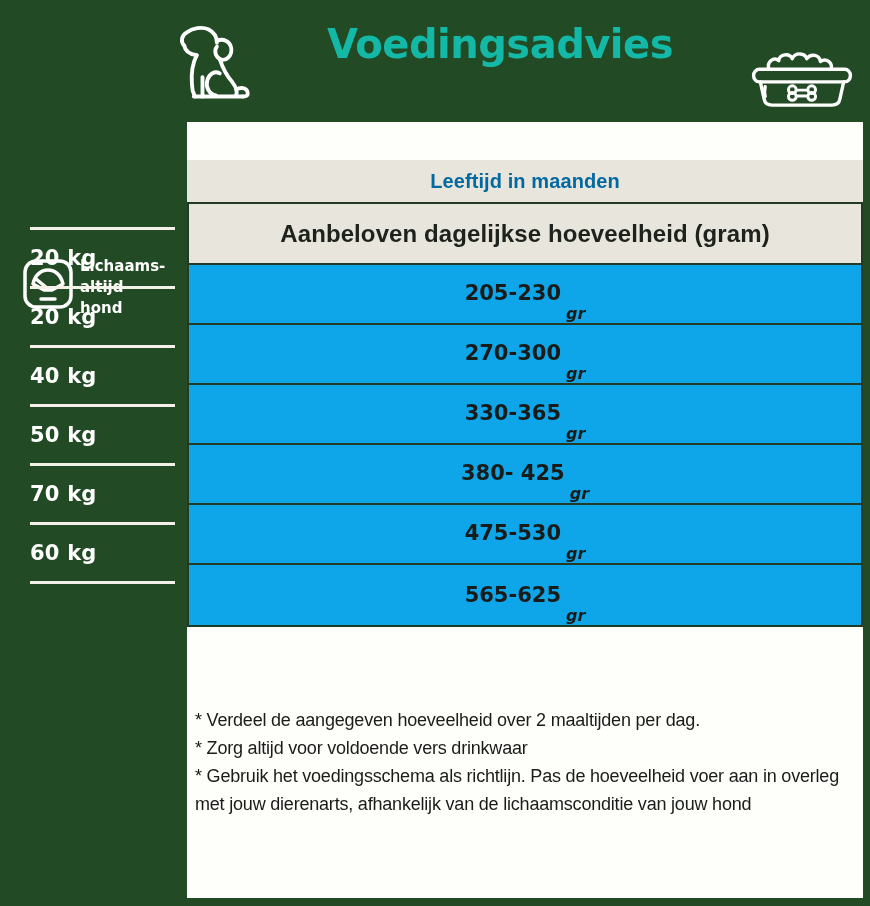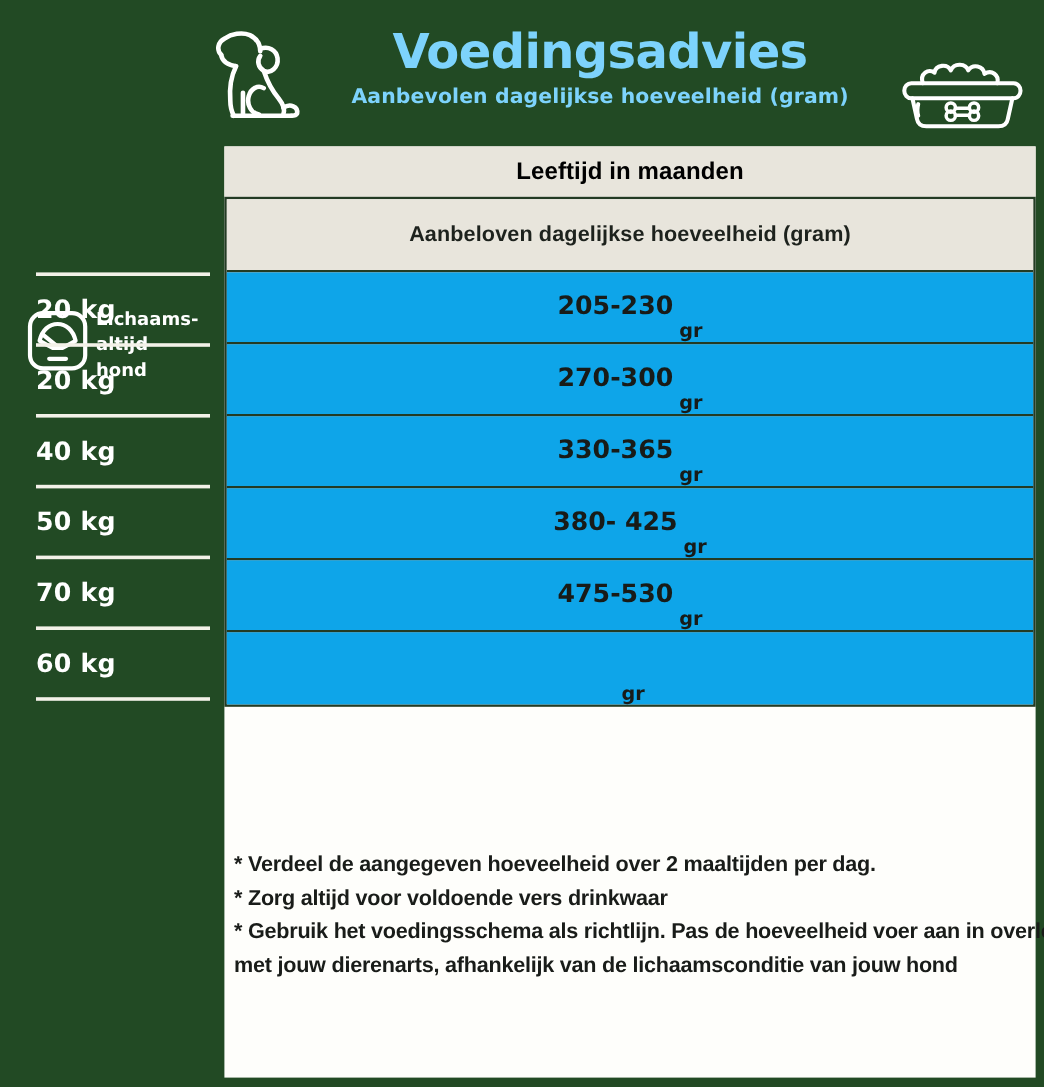--- a/index.html
+++ b/index.html
@@ -9,21 +9,21 @@
     background: #224a24;
     position: relative;
     overflow: hidden;
   }
   .screen { position: absolute; inset: 0; background: #224a24; }
 
   
   .top-header { position: absolute; left: 0; top: 0; width: 870px; height: 122px; }
   .dog-icon-wrap  { position: absolute; left: 166px; top: 12px; width: 96px; height: 96px; }
   .bowl-icon-wrap { position: absolute; left: 742px; top: 48px; width: 120px; height: 62px; }
-  .title-block { position: absolute; left: 130px; top: 22px; width: 740px; text-align: center; color: #7dd3fc; }
+  .title-block { position: absolute; left: 130px; top: 22px; width: 740px; text-align: center; color: #14b8a6; }
   .main-title {
     font-family: "DejaVu Sans", "Liberation Sans", sans-serif;
     font-size: 40px; font-weight: bold; letter-spacing: -0.5px; line-height: 1.1;
   }
   .sub-title {
     font-family: "DejaVu Sans", "Liberation Sans", sans-serif;
     font-size: 17px; font-weight: bold; margin-top: 5px; letter-spacing: 0.1px;
   }
 
   
@@ -48,47 +48,47 @@
   }
 
   
   .panel {
     position: absolute; left: 187px; top: 122px; width: 676px; height: 776px;
     background: #fefefb;
   }
   .age-header {
     height: 42px; background: #e8e5dc;
     display: flex; align-items: center; justify-content: center;
-    color: #000000; font-size: 20px; font-weight: bold; letter-spacing: 0.1px;
+    color: #0369a1; font-size: 20px; font-weight: bold; letter-spacing: 0.1px; margin-top: 38px;
   }
   .grid-table { border: 2px solid #233b24; }
   .sub-row {
     height: 61px; background: #e8e5dc; border-bottom: 2px solid #233b24;
     display: flex; align-items: center; justify-content: center;
-    color: #1d221d; font-size: 18px; font-weight: bold; letter-spacing: 0.1px;
+    color: #1d221d; font-size: 24px; font-weight: bold; letter-spacing: 0.1px;
   }
   .data-row {
     height: 60px; background: #0ea5e9; border-bottom: 2px solid #233b24;
     display: flex; align-items: flex-end; justify-content: center;
   }
   .data-row:last-child { border-bottom: none; }
   .amount {
     font-family: "DejaVu Sans", "Liberation Sans", sans-serif;
     color: #181b18; font-size: 21px; font-weight: bold;
     line-height: 60px;
   }
   .unit {
     font-family: "DejaVu Sans", "Liberation Sans", sans-serif;
-    color: #181b18; font-size: 16px; font-weight: bold; margin-left: 5px;
+    color: #181b18; font-size: 16px; font-weight: bold; margin-left: 5px; font-style: italic;
   }
 
   
   .notes {
     position: absolute; left: 8px; top: 584px; width: 664px;
-    color: #191c19; font-size: 18px; font-weight: bold;
+    color: #191c19; font-size: 18px; font-weight: normal;
     line-height: 28px; letter-spacing: -0.2px; white-space: nowrap;
   }
 
   svg .stroke { fill: none; stroke: #ffffff; stroke-linecap: round; stroke-linejoin: round; }
 </style>
 </head>
 <body>
 
 <div class="screen">
 
@@ -105,21 +105,20 @@
           <path d="M38 68 L38 88"></path>
           <path d="M52 87 C45 86 41 78 43 71 C45 64 51 61 56 64"></path>
           <path d="M73 81 C79 77 86 80 85 86 C84 88 82 88 80 88"></path>
           <path d="M29 88 L80 88"></path>
         </g>
       </svg>
     </div>
 
     <div class="title-block">
       <div class="main-title">Voedingsadvies</div>
-      <div class="sub-title">Aanbevolen dagelijkse hoeveelheid (gram)</div>
     </div>
 
     <div class="bowl-icon-wrap">
       <svg width="120" height="62" viewBox="0 0 120 64">
         <g class="stroke" stroke-width="3.5">
           <path d="M26 22 C23 14 31 9 36 13 C37 6 47 5 50 11 C53 4 63 5 65 11 C69 5 78 7 79 14 C85 10 92 15 90 22"></path>
           <path d="M16 22 L104 22 A6 6.5 0 0 1 104 35 L16 35 A6 6.5 0 0 1 16 22 Z"></path>
           <path d="M17 35 L21 53 Q22 59 29 59 L91 59 Q98 59 99 53 L103 35"></path>
           <path d="M22 40 C21 44 21 47 22 50"></path>
         </g>
@@ -196,20 +195,21 @@
       </div>
       <div class="data-row">
         <span class="amount">380- 425</span>
         <span class="unit">gr</span>
       </div>
       <div class="data-row">
         <span class="amount">475-530</span>
         <span class="unit">gr</span>
       </div>
       <div class="data-row">
+        <span class="amount">565-625</span>
         <span class="unit">gr</span>
       </div>
     </div>
 
     <div class="notes">
       <div>* Verdeel de aangegeven hoeveelheid over 2 maaltijden per dag.</div>
       <div>* Zorg altijd voor voldoende vers drinkwaar</div>
       <div>* Gebruik het voedingsschema als richtlijn. Pas de hoeveelheid voer aan in overleg</div>
       <div>met jouw dierenarts, afhankelijk van de lichaamsconditie van jouw hond</div>
     </div>

